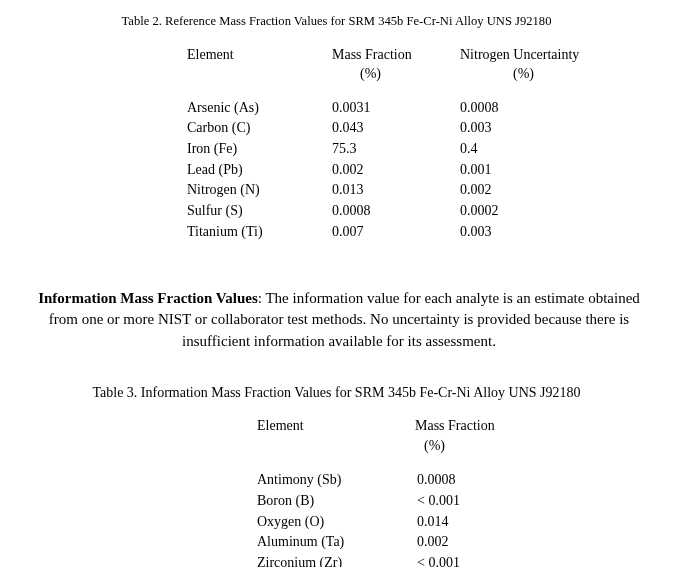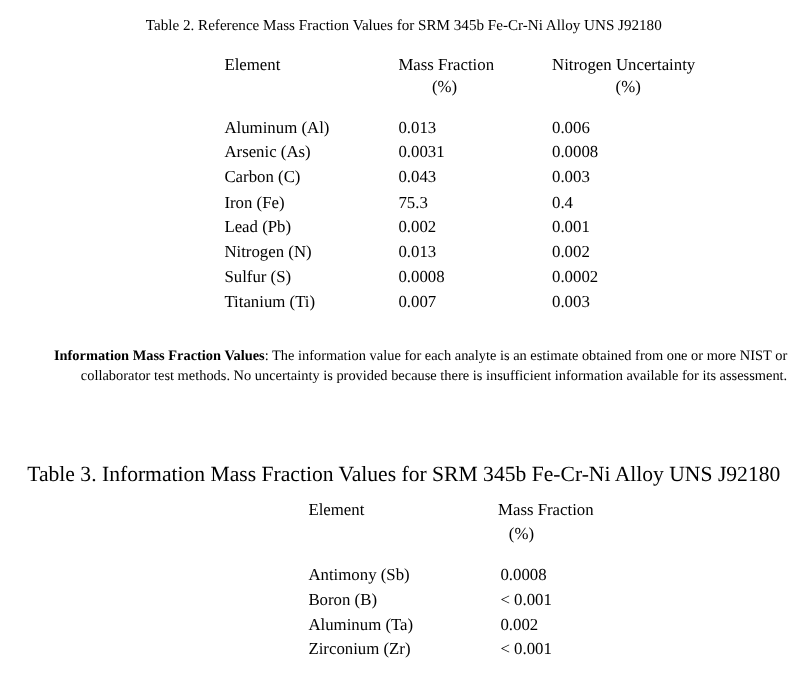--- a/index.html
+++ b/index.html
@@ -81,34 +81,34 @@
     line-height: 1.35;
     padding: 0;
   }
 
   
   .info-para {
     position: absolute;
     left: 22px;
     top: 288px;
     width: 634px;
-    font-size: 12px;
+    font-size: 15px;
     line-height: 1.42;
-    text-align: right;
+    text-align: center;
   }
   .info-para b { font-weight: bold; }
 
   
   .table3-caption {
     position: absolute;
     left: 0;
     top: 385px;
     width: 673px;
     text-align: center;
-    font-size: 18px;
+    font-size: 14px;
   }
 
   .table3-wrap {
     position: absolute;
     left: 225px;
     top: 417px;
     width: 300px;
   }
 
   .t3 { width: 300px; }
@@ -163,25 +163,20 @@
           </td>
         </tr>
         <tr class="spacer-row">
             <td></td>
             <td></td>
             <td></td>
           </tr>
       </thead>
       <tbody>
         <tr>
-          <td>Aluminum (Al)</td>
-          <td class="mf-cell">0.013</td>
-          <td class="eu-cell">0.006</td>
-        </tr>
-        <tr>
           <td>Arsenic (As)</td>
           <td class="mf-cell">0.0031</td>
           <td class="eu-cell">0.0008</td>
         </tr>
         <tr>
           <td>Carbon (C)</td>
           <td class="mf-cell">0.043</td>
           <td class="eu-cell">0.003</td>
         </tr>
         <tr>
@@ -244,20 +239,24 @@
       <tbody>
         <tr>
           <td>Antimony (Sb)</td>
           <td class="mf3">0.0008</td>
         </tr>
         <tr>
           <td>Boron (B)</td>
           <td class="mf3">&lt; 0.001</td>
         </tr>
         <tr>
+          <td>Oxygen (O)</td>
+          <td class="mf3">0.014</td>
+        </tr>
+        <tr>
           <td>Aluminum (Ta)</td>
           <td class="mf3">0.002</td>
         </tr>
         <tr>
           <td>Zirconium (Zr)</td>
           <td class="mf3">&lt; 0.001</td>
         </tr>
       </tbody>
     </table>
   </div>

